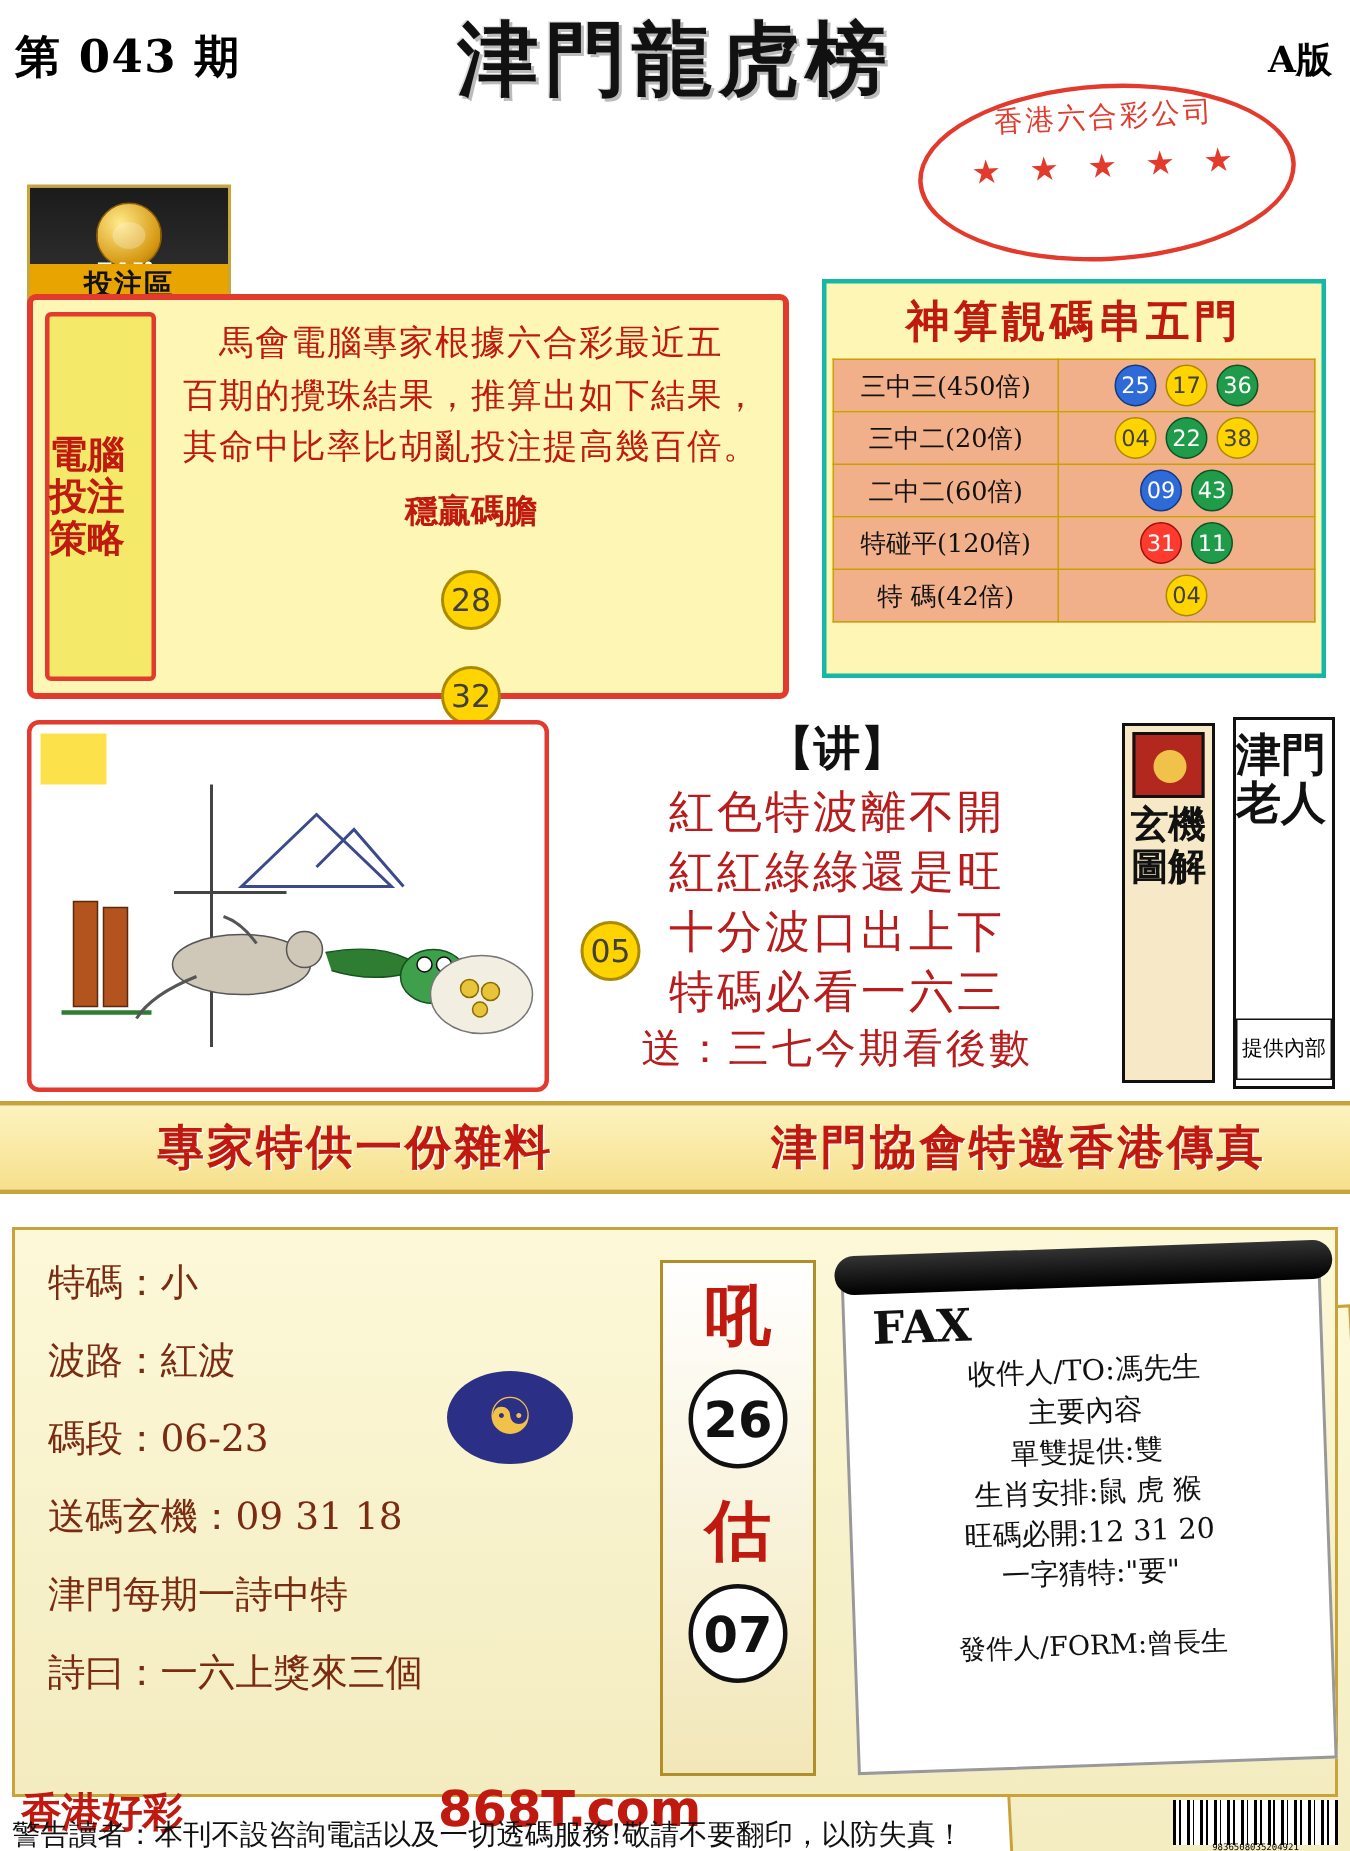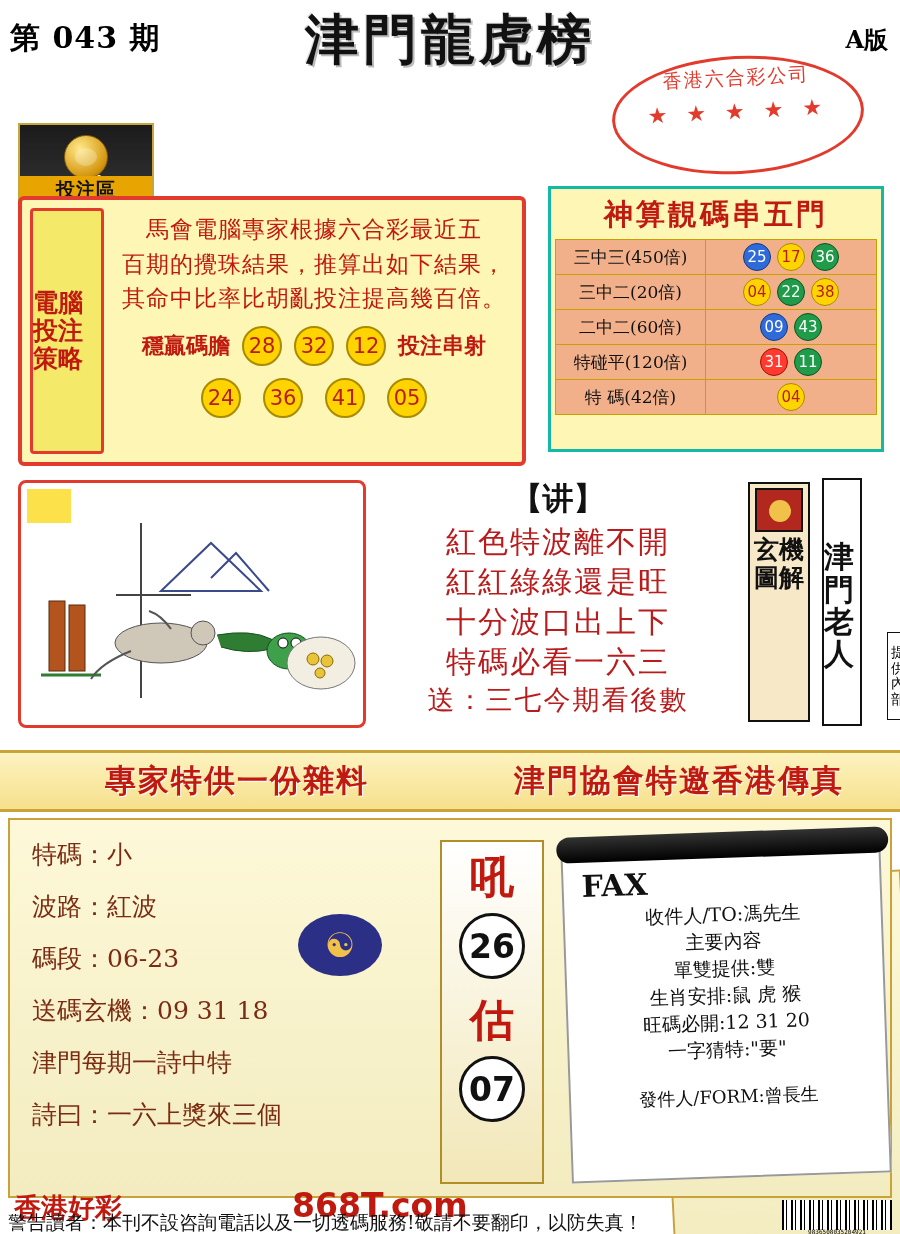--- a/index.html
+++ b/index.html
@@ -94,34 +94,34 @@
     background:#f5e96a; border:3px solid #e23b2e; border-radius:4px;
     display:flex; flex-direction:column; align-items:center; justify-content:center;
     font-family:"DejaVu Serif", serif; font-size:25px; font-weight:bold; color:#c01a10;
     line-height:1.12; letter-spacing:0;
   }
   .strategy .body { flex:1; padding:12px 10px 8px 12px; }
   .strategy .line {
     font-family:"DejaVu Serif", serif; font-size:23px; color:#c01a10;
     line-height:1.5; text-align:center; letter-spacing:1px;
   }
-  .ballrow { display:flex; align-items:center; justify-content:center; margin-top:10px; gap:12px; }
+  .ballrow { display:flex; align-items:center; justify-content:center; margin-top:10px; gap:24px;flex-direction:column; }
   .ballrow .side {
     font-family:"DejaVu Serif", serif; font-size:22px; color:#c01a10; font-weight:bold;
   }
   .num {
     width:40px; height:40px; border-radius:50%;
     display:inline-flex; align-items:center; justify-content:center;
     font-family:"DejaVu Sans", sans-serif; font-size:21px; font-weight:normal;
     color:#111; border:2px solid #111;
   }
   .num.red { background:#ff3b30; color:#fff; border-color:#9e1008; }
   .num.blue { background:#2f6bd8; color:#fff; border-color:#123a82; }
   .num.green { background:#1f9b4a; color:#fff; border-color:#0c5226; }
-  .num.yellow { background:#ffd400; color:#b91c1c; border-color:#a98a00; }
+  .num.yellow { background:#ffd400; color:#404040; border-color:#a98a00; }
   .ballrow2 { display:flex; align-items:center; justify-content:center; margin-top:12px; gap:22px; }
 
   
   .rtable {
     position:absolute; left:548px; top:186px; width:336px; height:266px;
     border:3px solid #14b8a6; background:#fdf6b4; padding:4px;
   }
   .rtable .head {
     text-align:center; font-family:"DejaVu Serif", serif;
     font-size:29px; font-weight:bold; color:#c01a10; letter-spacing:3px;
@@ -168,37 +168,37 @@
   }
   .xuanji .pic::after{
     content:""; position:absolute; left:12px; top:10px; width:22px; height:22px;
     border-radius:50%; background:#f0c24a;
   }
   .xuanji .t {
     font-family:"DejaVu Serif", serif; font-size:25px; font-weight:bold;
     color:#111; line-height:1.12; padding-top:2px;
   }
   .laoren {
-    position:absolute; left:822px; top:478px; width:40px; height:248px;
+    position:absolute; left:822px; top:478px; width:68px; height:248px;
     border:2px solid #111; background:#fff;
-    display:flex; flex-direction:row; align-items:center;gap:33px;
+    display:flex; flex-direction:column; align-items:center;gap:33px;
   }
   .laoren .t {
     font-family:"DejaVu Serif", serif; font-size:30px; font-weight:bold; color:#111;
     line-height:1.08; padding-top:8px;
   }
   .laoren .sub {
     margin-top:auto; margin-bottom:4px;
     border:1px solid #111; font-family:"DejaVu Serif", serif;
     font-size:14px; line-height:1.1; padding:12px 3px; text-align:center;
   }
 
   
   .banner {
-    position:absolute; left:0; top:750px; width:900px; height:62px;
+    position:absolute; left:0; top:734px; width:900px; height:62px;
     background:linear-gradient(#fdf3c0,#f6e08c);
     border-top:3px solid #c9a23a; border-bottom:3px solid #c9a23a;
     display:flex; align-items:center;padding-left:16px;
   }
   .banner .bt {
     flex:1; text-align:center;
     font-family:"DejaVu Serif", serif; font-size:31px; font-weight:bold;
     color:#c01a10; letter-spacing:2px;
     text-shadow:1px 1px 0 #fff;
   }

